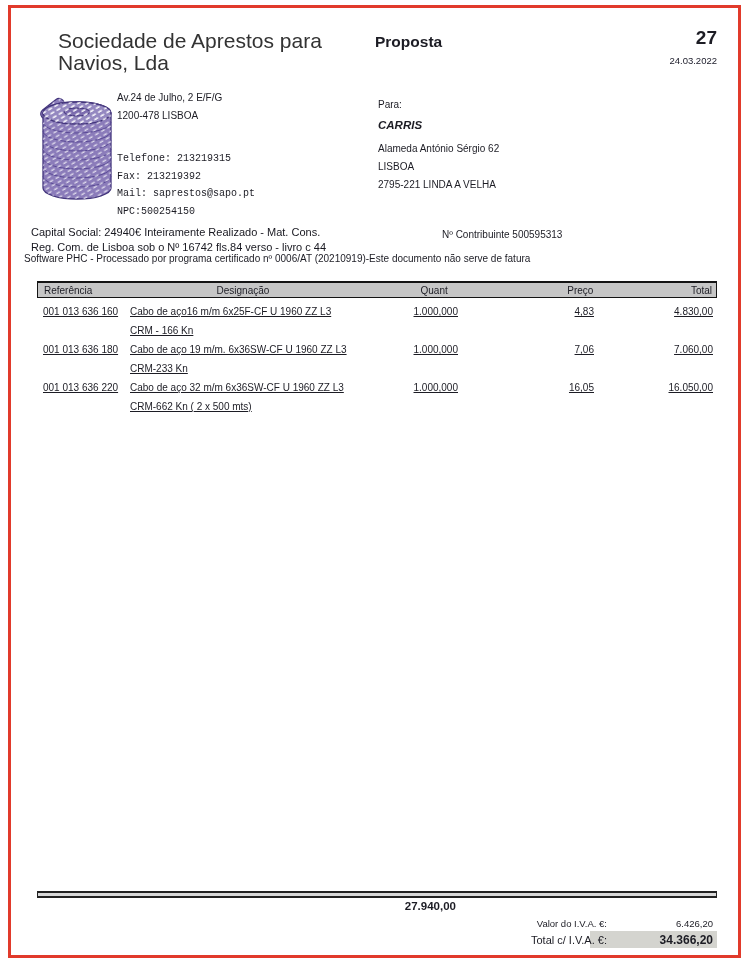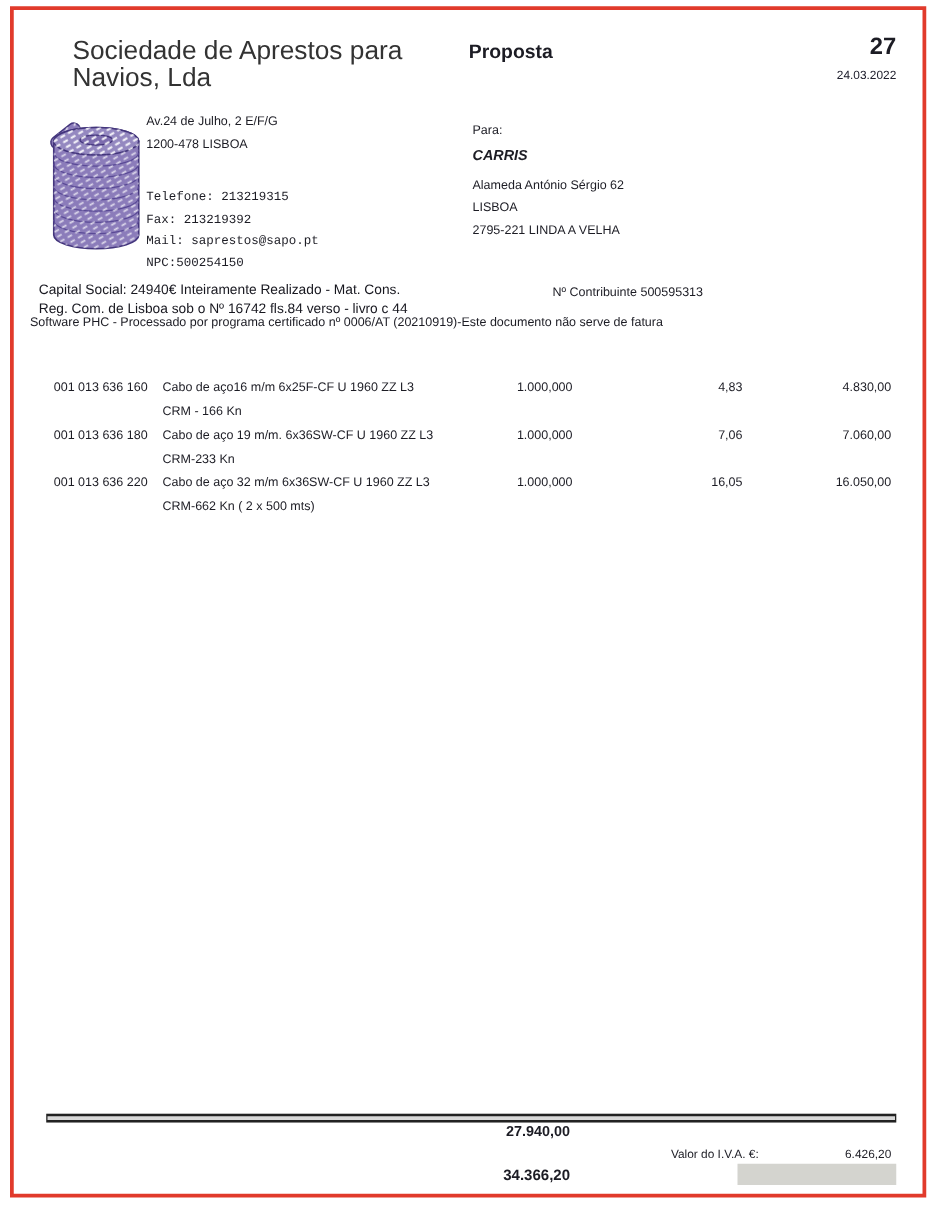--- a/index.html
+++ b/index.html
@@ -33,21 +33,21 @@
   .contribuinte { position:absolute; left:406px; top:229px; font-size:10px;margin-left:36px; }
   .software-line { position:absolute; left:24px; top:253px; font-size:10px; }
 
   .doc-table { position:absolute; left:37px; top:281px; width:680px; }
   .thead {
     display:flex; align-items:center; height:17px;
     background:#c6c6c6; border:1px solid #141414; border-top-width:2px;
     font-size:10px;
   }
   .tline { display:flex; align-items:center; height:19px; font-size:10px; }
-  .tbody { padding-top:20px; }
+  .tbody { padding-top:4px;text-decoration:underline; }
   .c-ref { width:88px;  padding-left:6px; }
   .c-des { width:230px; padding-left:5px; }
   .c-qty { width:105px; text-align:right; padding-right:2px; }
   .c-prc { width:136px; text-align:right; padding-right:2px; }
   .c-tot { width:121px; text-align:right; padding-right:4px; }
   .th-center { text-align:center; }
   .qtyh { padding-right:12px; }
 
   .divider-bar {
     position:absolute; left:37px; top:891px; width:680px; height:7px;
@@ -127,20 +127,27 @@
 </div>
 
 <div class="legal-block">
   <div>Capital Social: 24940€ Inteiramente Realizado - Mat. Cons.</div>
   <div>Reg. Com. de Lisboa sob o Nº 16742 fls.84 verso - livro c 44</div>
 </div>
 <div class="contribuinte">Nº Contribuinte 500595313</div>
 <div class="software-line">Software PHC - Processado por programa certificado nº 0006/AT (20210919)-Este documento não serve de fatura</div>
 
 <div class="doc-table">
+  <div class="thead">
+    <div class="c-ref">Referência</div>
+    <div class="c-des th-center">Designação</div>
+    <div class="c-qty qtyh">Quant</div>
+    <div class="c-prc">Preço</div>
+    <div class="c-tot">Total</div>
+  </div>
   <div class="tbody">
 
     <div>
       <div class="tline">
         <div class="c-ref">001 013 636 160</div>
         <div class="c-des">Cabo de aço16 m/m 6x25F-CF U 1960 ZZ L3</div>
         <div class="c-qty">1.000,000</div>
         <div class="c-prc">4,83</div>
         <div class="c-tot">4.830,00</div>
       </div>
@@ -185,14 +192,15 @@
 <div class="grand-box"></div>
 
 <div class="tot-row row-total">
   <div class="t-value">27.940,00</div>
 </div>
 <div class="tot-row row-vat">
   <div class="t-label">Valor do I.V.A. €:</div>
   <div class="t-value">6.426,20</div>
 </div>
 <div class="tot-row row-grand">
+  <div class="t-label">Total c/ I.V.A. €:</div>
   <div class="t-value">34.366,20</div>
 </div>
 
 </body></html>

